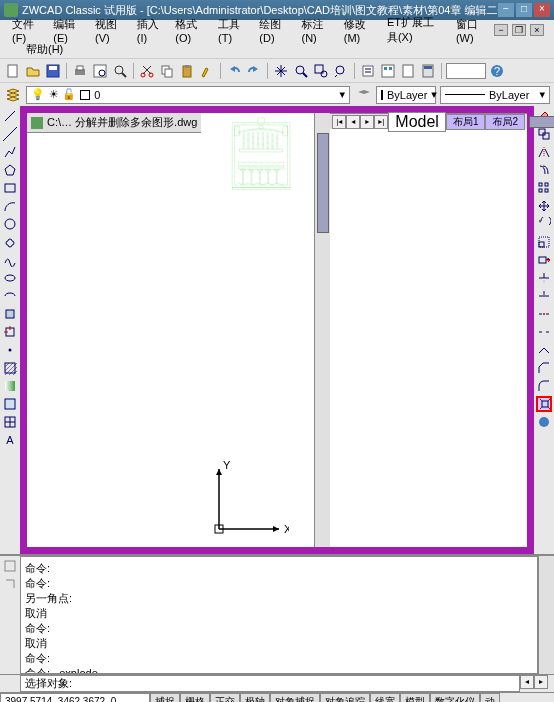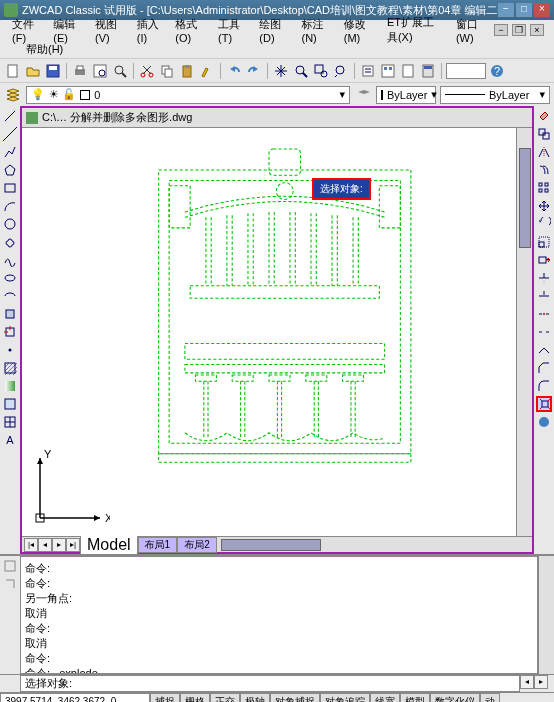--- a/index.html
+++ b/index.html
@@ -19,21 +19,21 @@
 .tbtn{width:18px;height:18px;display:flex;align-items:center;justify-content:center;cursor:pointer;border:1px solid transparent}
 .tsep{width:1px;height:16px;background:#aaa;margin:0 2px}
 .tinput{width:40px;height:16px;border:1px solid #888;background:#fff}
 .layerbar{background:#e8e8e8;height:24px;display:flex;align-items:center;padding:0 4px;gap:4px;border-top:1px solid #ccc}
 .layerselect{height:18px;border:1px solid #888;background:#fff;padding:0 4px;font-size:10px;display:flex;align-items:center;gap:4px}
 .layerselect.wide{flex:1;min-width:80px}
 .swatch{width:10px;height:10px;border:1px solid #000}
 .workarea{display:flex;height:448px;background:#e8e8e8}
 .lefttools{width:20px;display:flex;flex-direction:column;gap:2px;padding:2px;background:#e8e8e8}
 .ltbtn{width:16px;height:16px;display:flex;align-items:center;justify-content:center;cursor:pointer}
-.canvas-wrap{flex:1;display:flex;flex-direction:column;background:#fff;border:2px solid #a21caf}
+.canvas-wrap{flex:1;display:flex;background:#fff;border:7px solid #a21caf}
 .doctab{height:20px;background:#e0e0e0;display:flex;align-items:center;padding:0 4px;border-bottom:1px solid #888}
 .doctab-icon{width:12px;height:12px;background:#5a9e5a;margin-right:4px}
 .canvas{flex:1;position:relative;background:#fff;overflow:hidden}
 .righttools{width:20px;display:flex;flex-direction:column;gap:2px;padding:2px;background:#e8e8e8}
 .ucs{position:absolute;bottom:8px;left:8px}
 .tooltip{position:absolute;top:50px;left:290px;background:#2040a0;color:#fff;padding:2px 6px;font-size:10px;border:2px solid red}
 .scrollv{width:16px;background:#e0e0e0;border-left:1px solid #888;position:relative}
 .scrollv-thumb{position:absolute;top:20px;left:2px;width:12px;height:100px;background:#a0a0c0;border:1px solid #666}
 .scrollh-row{height:16px;display:flex;background:#e0e0e0;border-top:1px solid #888}
 .tabbtns{display:flex;align-items:center;gap:0;padding:0 2px}

